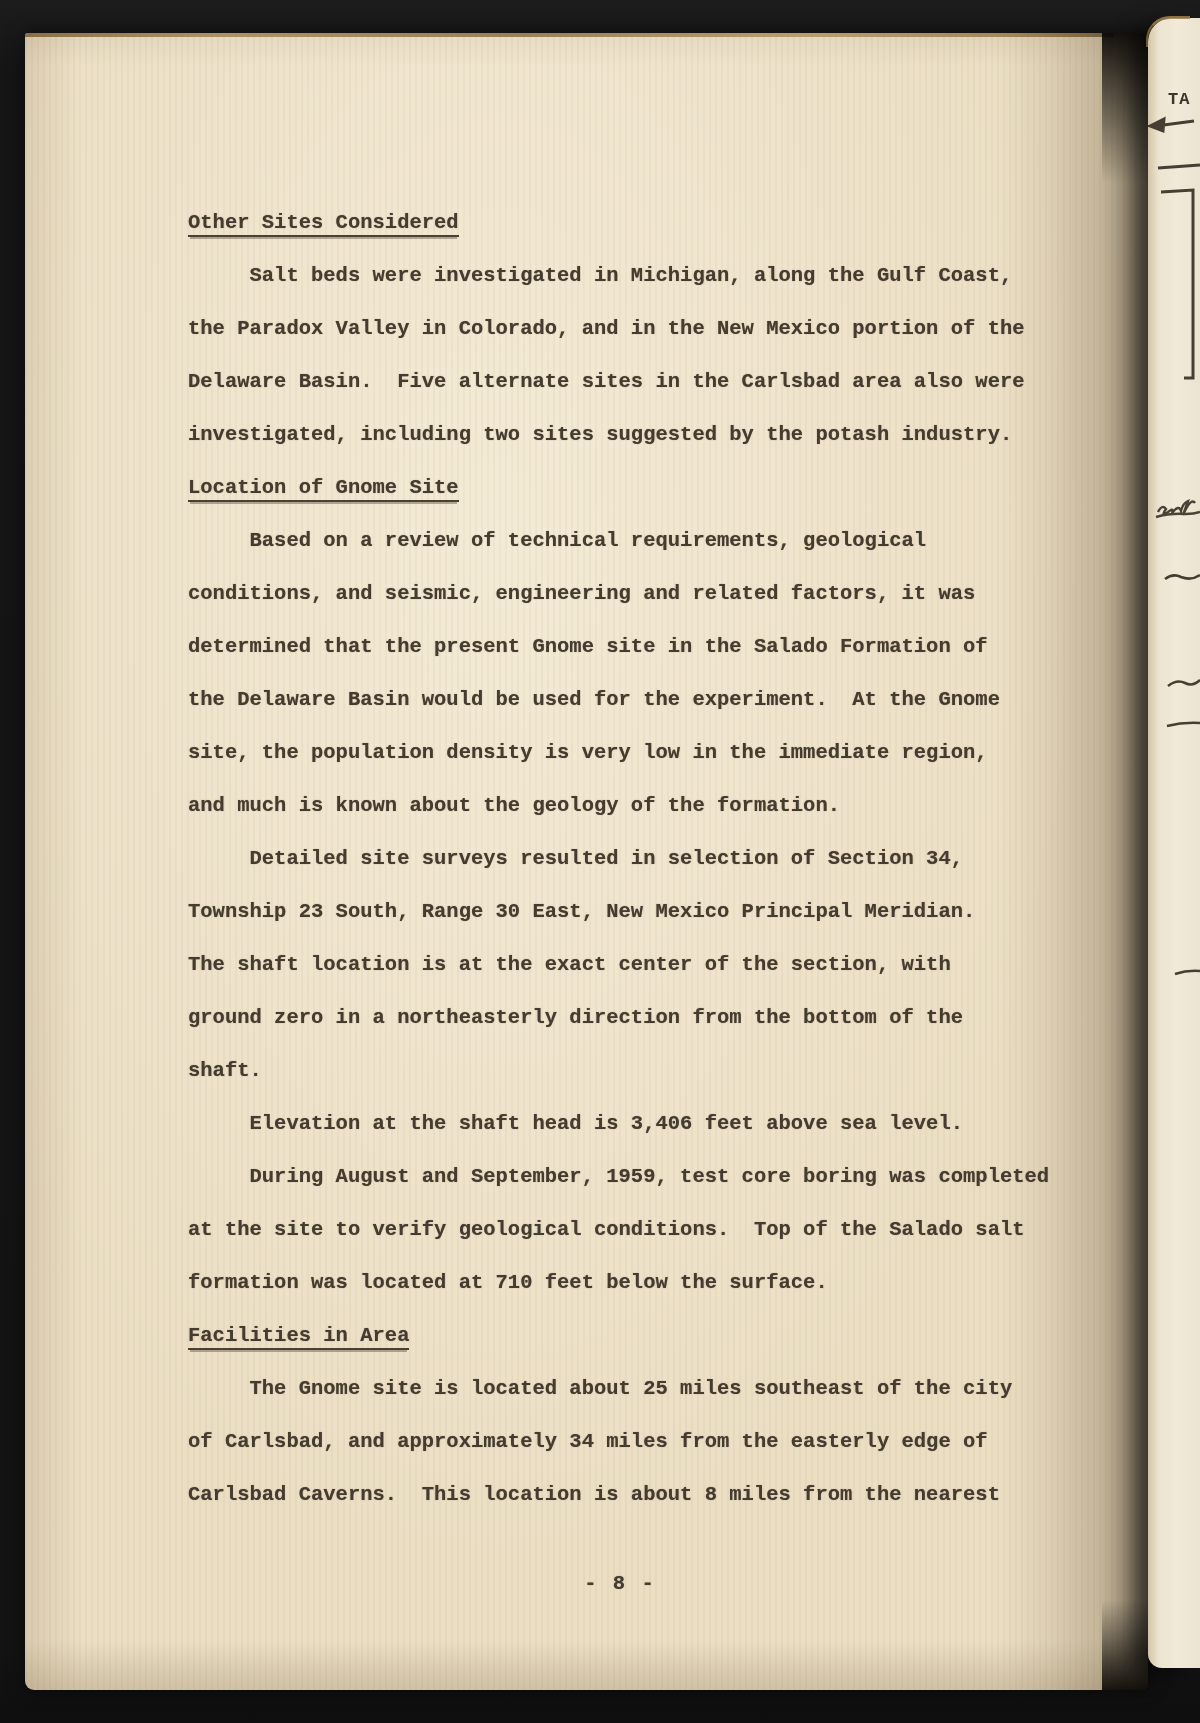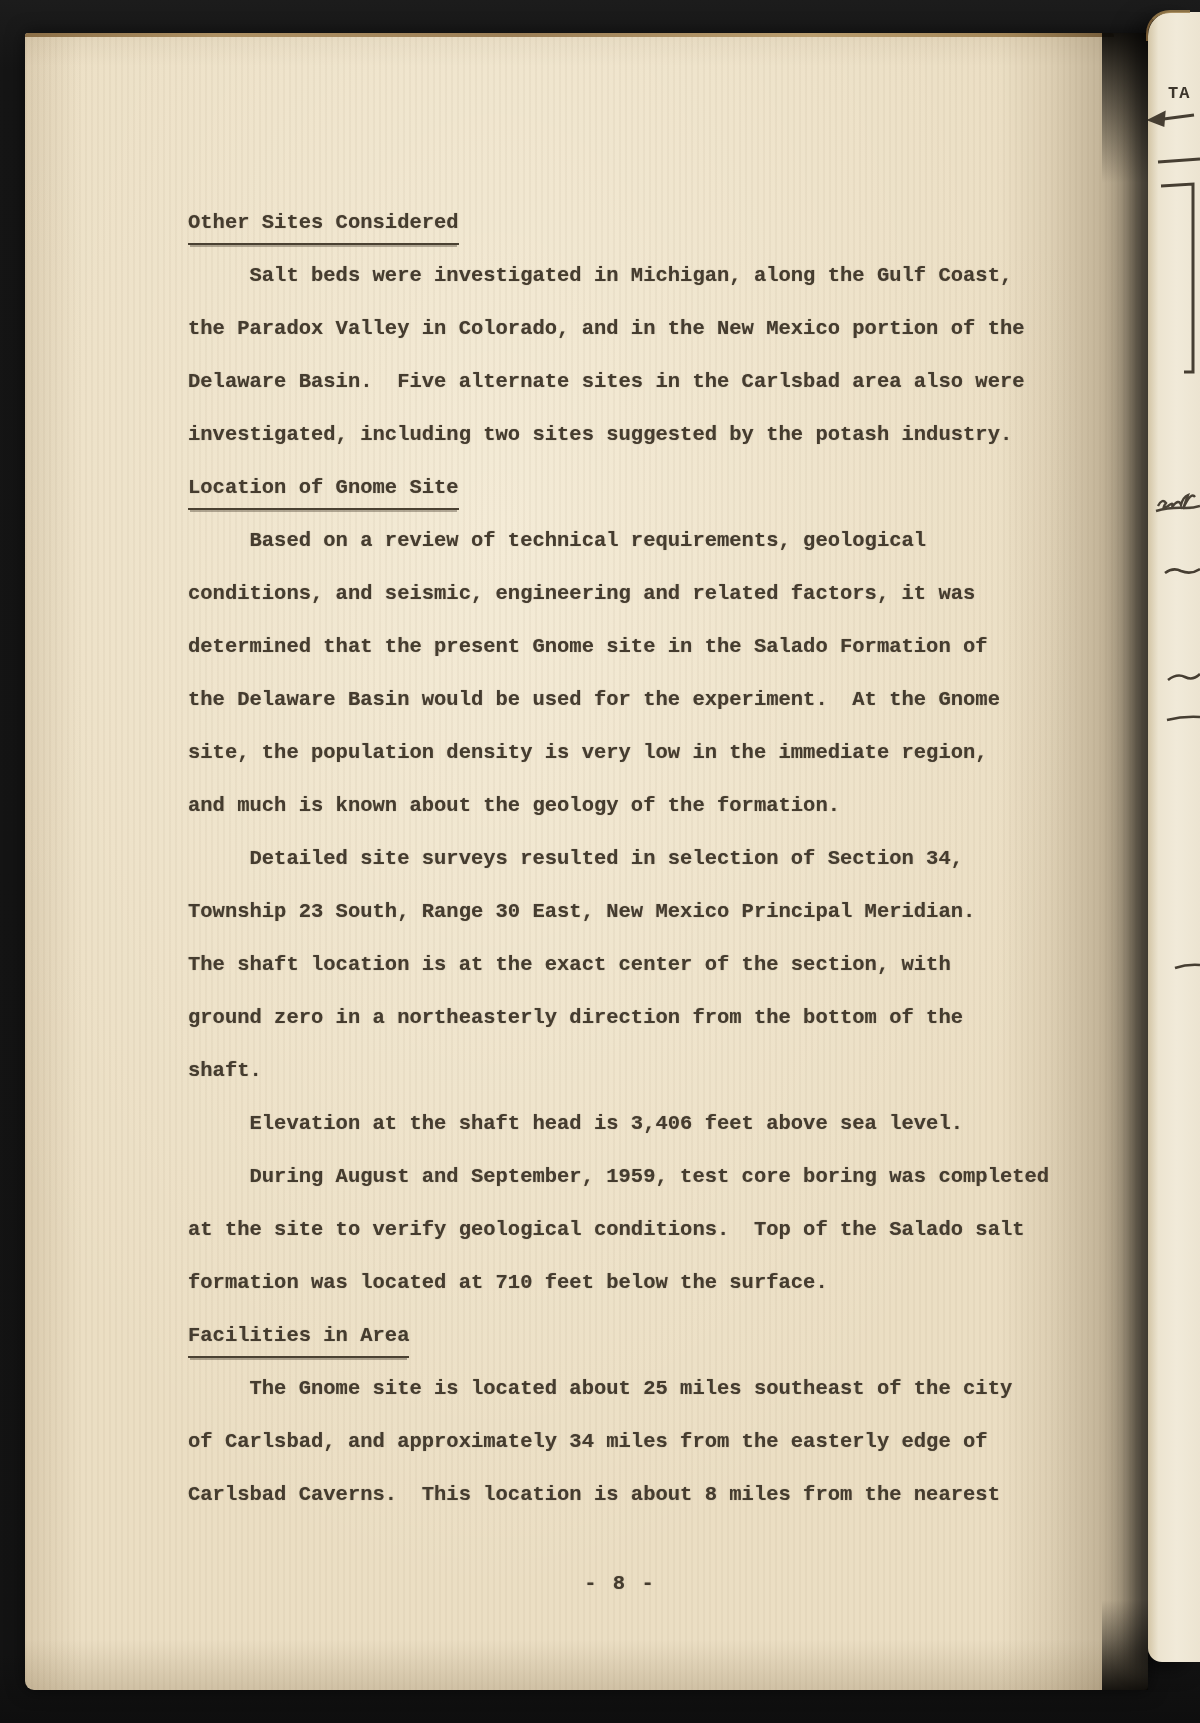--- a/index.html
+++ b/index.html
@@ -43,32 +43,32 @@
   
   .text-column{
     position:absolute;left:188px;top:196px;width:864px;z-index:3;
     font-size:20.5px;font-weight:bold;line-height:53px;
     color:#453c2f;text-shadow:0 0 1px rgba(69,60,47,0.55);
     white-space:pre;
   }
   .text-line{height:53px;}
   .heading-text{
     border-bottom:2px solid #4a4132;
-    padding-bottom:9px;
+    padding-bottom:1px;
     box-shadow:0 4px 0 -2px rgba(74,65,50,0.4);
   }
   .page-number{
     position:absolute;left:188px;top:1557px;width:864px;z-index:3;
     font-size:20.5px;font-weight:bold;line-height:53px;color:#453c2f;
     text-align:center;letter-spacing:2px;
     text-shadow:0 0 1px rgba(69,60,47,0.55);
   }
   
   .next-page{
-    position:absolute;left:1148px;top:12px;width:52px;height:1650px;z-index:4;
+    position:absolute;left:1148px;top:18px;width:52px;height:1650px;z-index:4;
     background:linear-gradient(to right,#d3c5a6 0%,#ece4d0 20%,#f1ead9 55%,#ece4d1 100%);
     border-radius:24px 0 0 14px;
     box-shadow:-16px 6px 20px rgba(0,0,0,0.5);
   }
   .next-page::before{
     content:"";position:absolute;top:-2px;left:-2px;width:42px;height:28px;
     border-top:3px solid #a0814e;border-left:2px solid #85653a;
     border-radius:24px 0 0 0;opacity:.85;
   }
   .np-label{

